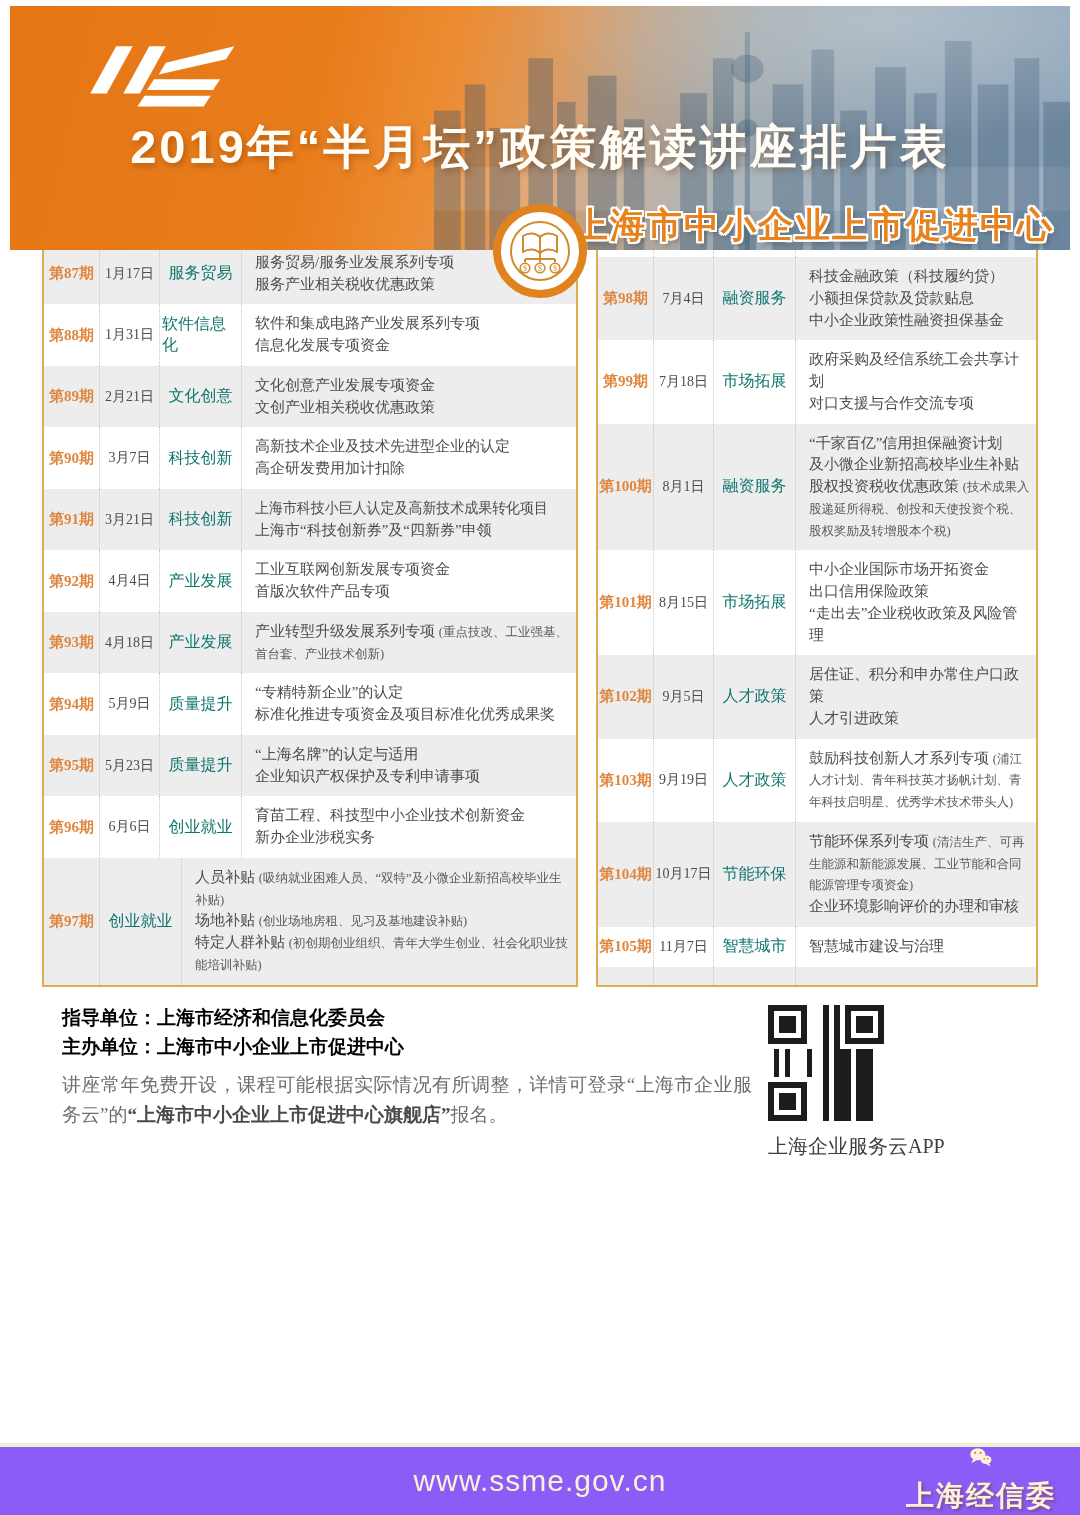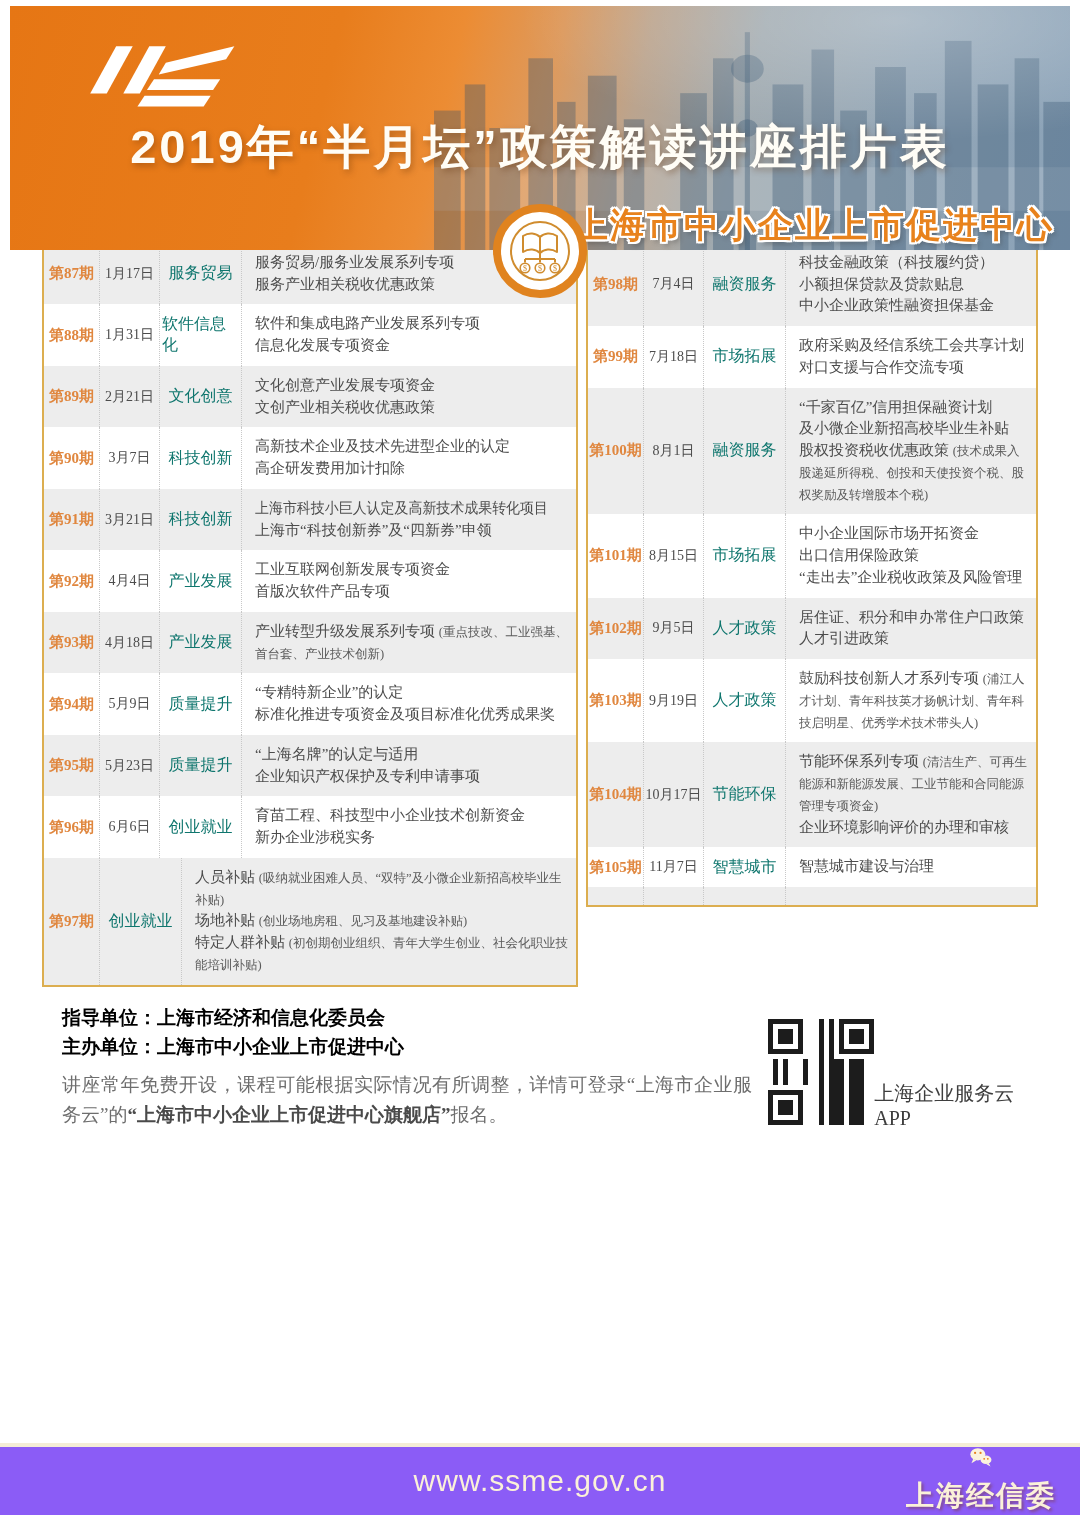--- a/index.html
+++ b/index.html
@@ -22,21 +22,21 @@
   .badge{position:absolute;left:50%;bottom:-48px;transform:translateX(-50%);
     width:78px;height:78px;background:#fff;border:8px solid #e0831f;border-radius:50%;
     display:flex;align-items:center;justify-content:center;z-index:5;}
   .badge svg{width:64px;height:64px;}
 
   
   .intro{margin:72px 62px 0 62px;font-family:"Liberation Serif","DejaVu Serif",serif;
     font-size:19px;color:#585858;line-height:1.75;text-align:justify;text-indent:2em;}
 
   
-  .tables{display:flex;align-items:flex-start;gap:8px;margin:14px 42px 0 42px;}
+  .tables{display:flex;align-items:flex-end;gap:18px;margin:14px 42px 0 42px;}
   .stable{border:2px solid #dcae50;background:#fff;display:flex;flex-direction:column;
     font-family:"Liberation Serif","DejaVu Serif",serif;}
   .stable.left{flex:0 0 501px;}
   .stable.right{flex:1;}
   .trow{display:flex;align-items:stretch;}
   .trow.stripe{background:#ededed;}
   .trow.filler{flex:1;}
   .cell{display:flex;flex-direction:column;justify-content:center;align-items:center;
     padding:9px 2px;box-sizing:border-box;}
   .c1{width:56px;border-right:1px dotted #c8c8c8;}
@@ -54,21 +54,21 @@
   .seg-tight{display:inline-block;white-space:nowrap;transform:scaleX(.93);transform-origin:0 50%;}
 
   
   .footer{display:flex;margin:16px 44px 0 62px;}
   .footer-left{flex:1;padding-right:16px;font-family:"Liberation Serif","DejaVu Serif",serif;}
   .unit-line{font-size:19px;font-weight:bold;color:#000000;line-height:1.55;}
   .note{margin-top:9px;font-size:19px;color:#6e6e6e;line-height:1.58;text-align:justify;}
   .note b{color:#4a4a4a;}
   .phone{margin-top:8px;font-size:19px;color:#6e6e6e;}
   .phone .num{color:#e07f33;}
-  .footer-right{width:268px;display:flex;flex-direction:row;align-items:flex-end;padding-top:2px;}
+  .footer-right{width:268px;display:flex;flex-direction:column;align-items:flex-start;padding-top:2px;}
   .qr{width:116px;height:116px;background:#fff;}
   .qr svg{width:100%;height:100%;shape-rendering:crispEdges;}
   .qr-label{margin-top:12px;font-size:20px;color:#3e3e3e;font-family:"Liberation Serif","DejaVu Serif",serif;}
 
   
   .bottombar{position:absolute;left:0;right:0;bottom:0;height:68px;background:#8b5cf6;
     border-top:4px solid #f4edd6;display:flex;align-items:center;justify-content:center;}
   .site-url{color:#fbf1d9;font-size:30px;letter-spacing:1px;}
   .wechat{position:absolute;right:24px;top:0;bottom:0;display:flex;align-items:center;gap:10px;flex-direction:column;}
   .wechat svg{width:52px;height:44px;}

